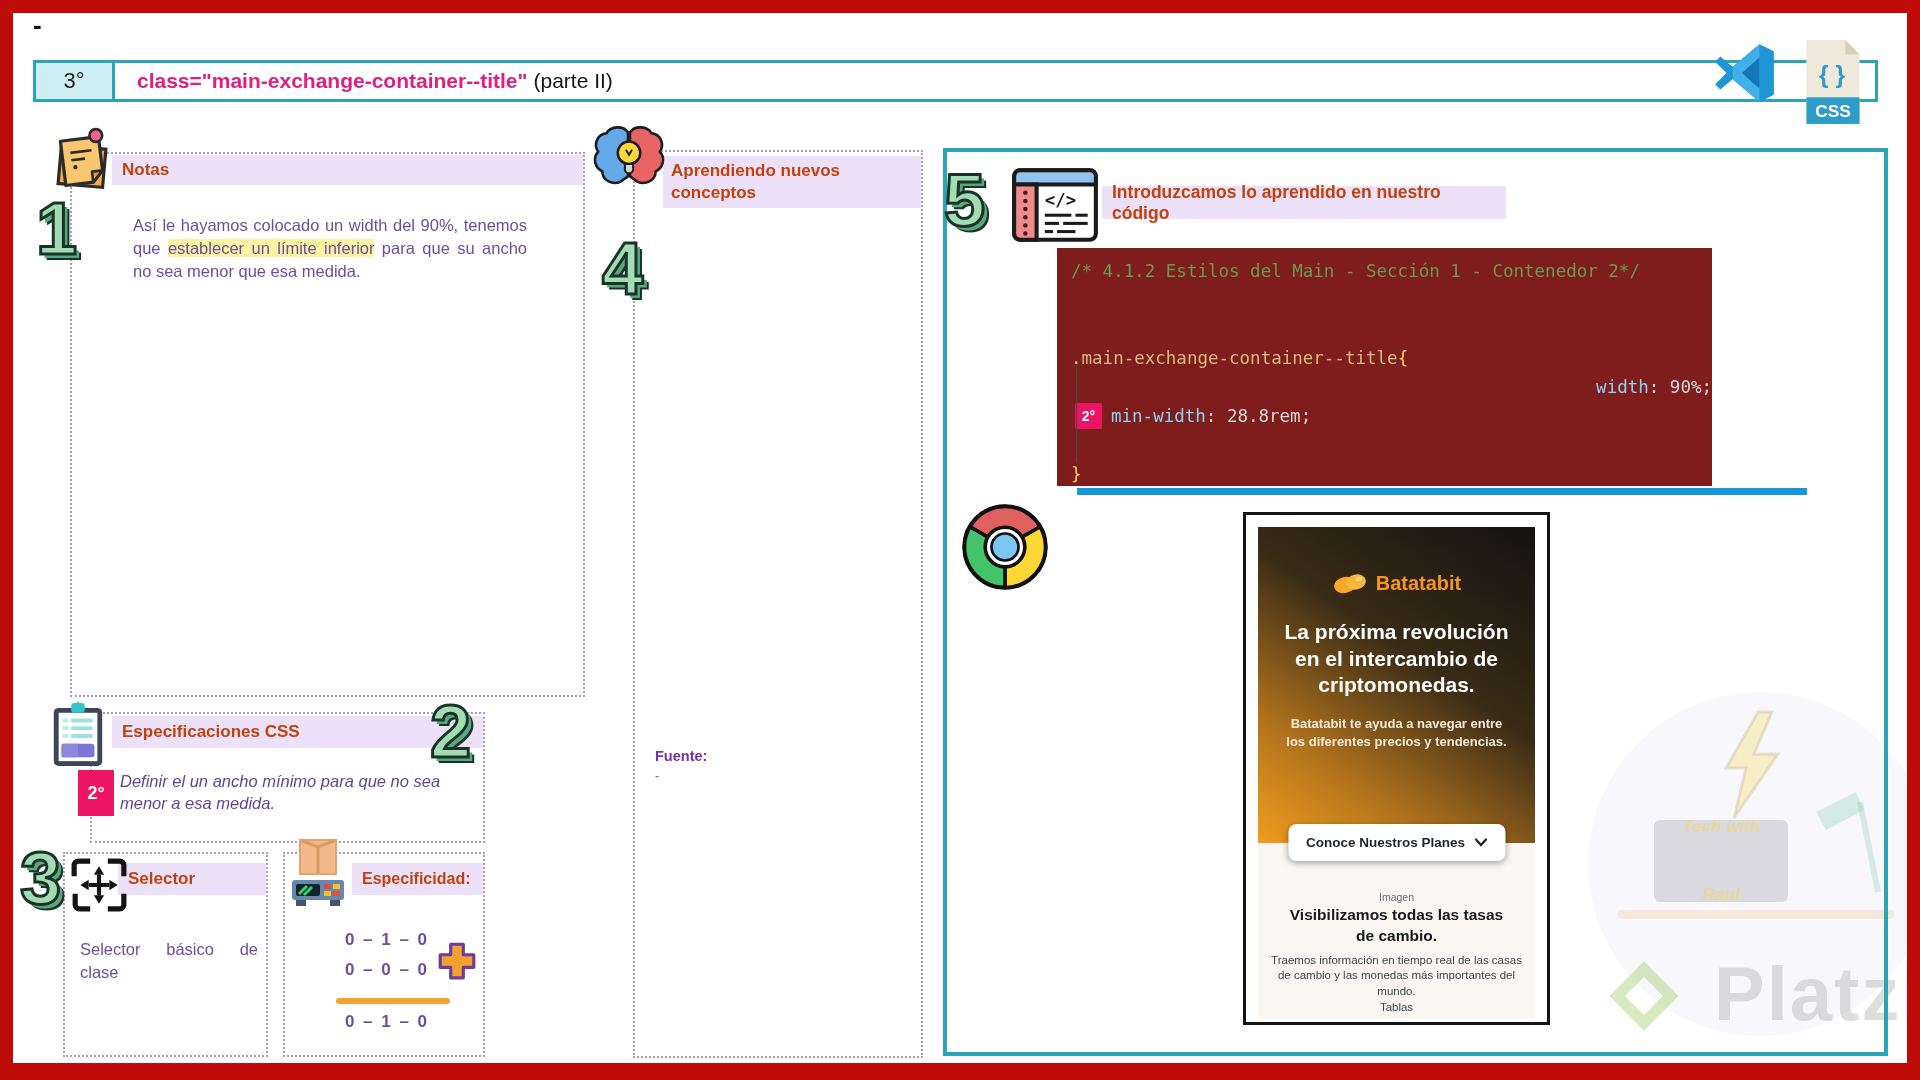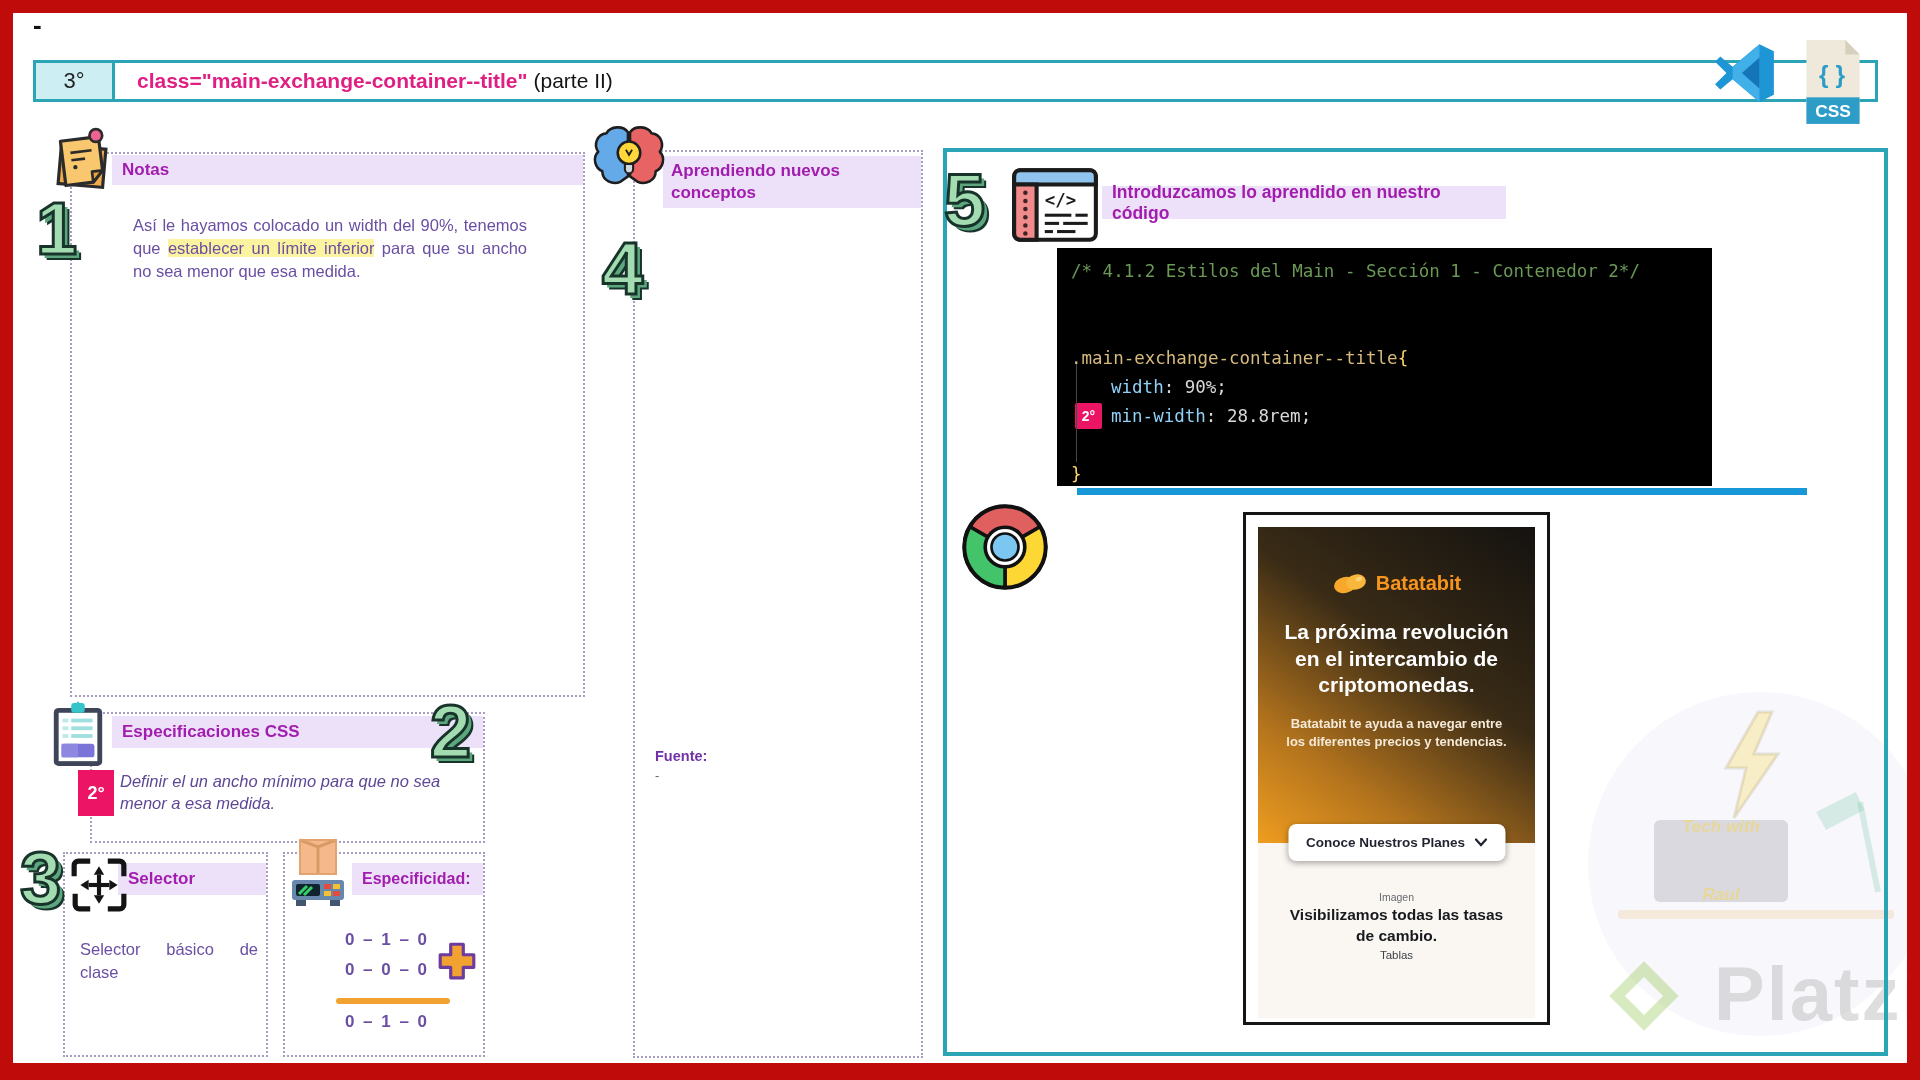--- a/index.html
+++ b/index.html
@@ -16,35 +16,35 @@
           font-size:22px;color:#222;}
   .header-title{flex:1;display:flex;align-items:center;padding-left:16px;font-size:21px;color:#141414;white-space:nowrap;overflow:hidden;}
   .title-code{color:#e01f83;font-weight:bold;margin:0 6px;}
 
   
   .bignum{position:absolute;font-size:74px;font-weight:900;line-height:1;color:#a3dcb0;
           -webkit-text-stroke:3px #17332a;text-shadow:4px 4px 0 #5da77f,6px 6px 0 #17332a;z-index:6;}
 
   
   .dbox{position:absolute;border:2px dotted #a89cc0;box-sizing:border-box;background:transparent;}
-  .band{position:absolute;background:#ece1f8;color:#a21caf;font-weight:bold;font-size:17px;
+  .band{position:absolute;background:#ece1f8;color:#c2410c;font-weight:bold;font-size:17px;
         display:flex;align-items:center;padding:0 10px;box-sizing:border-box;}
   .ptext{position:absolute;color:#6a4fa3;font-size:16.5px;text-align:justify;line-height:1.38;}
   .hl{background:#fbf3a0;}
   .itext{position:absolute;color:#5e4796;font-size:16.5px;font-style:italic;line-height:1.35;}
 
   .badge{background:#ec1464;color:#fff;font-weight:bold;display:flex;align-items:center;justify-content:center;
          font-family:"Liberation Sans",sans-serif;}
 
   
   .spec-row{position:absolute;width:150px;text-align:center;font-weight:bold;color:#6a4fa3;font-size:17px;letter-spacing:2px;}
   .spec-rule{position:absolute;background:#f2a230;border-radius:3px;}
 
   
-  .codeblock{position:absolute;left:1057px;top:248px;width:655px;height:238px;background:#000000;
+  .codeblock{position:absolute;left:1057px;top:248px;width:655px;height:238px;background:#7f1d1d;
              font-family:"DejaVu Sans Mono",monospace;font-size:17.5px;color:#d9d9d9;
              padding:8px 0 0 14px;box-sizing:border-box;z-index:3;}
   .cl{height:29px;display:flex;align-items:center;white-space:pre;}
   .c-comment{color:#6a9955;} .c-sel{color:#d7ba7d;} .c-brace{color:#ffd766;}
   .c-prop{color:#8fd0f5;} .c-val{color:#d9d9d9;}
   .code-badge{width:27px;height:26px;font-size:14px;margin:0 9px 0 4px;border-radius:2px;}
   .indent-guide{position:absolute;left:1076px;top:364px;width:1px;height:98px;background:#484848;z-index:4;}
 
   .divider-blue{position:absolute;left:1077px;top:488px;width:730px;height:7px;background:#1698d8;z-index:3;}
 
@@ -268,21 +268,21 @@
   </svg>
   <div class="band" style="left:1102px;top:186px;width:404px;height:33px;font-size:17.5px;z-index:3;">
     <span>Introduzcamos lo aprendido en nuestro código</span>
   </div>
 
   <div class="codeblock">
     <div class="cl c-comment">/* 4.1.2 Estilos del Main - Sección 1 - Contenedor 2*/</div>
     <div class="cl"></div>
     <div class="cl"></div>
     <div class="cl"><span class="c-sel">.main-exchange-container--title</span><span class="c-brace">{</span></div>
-    <div class="cl" style="padding-left:40px;"><span class="c-prop">width</span><span class="c-val">: 90%;</span></div>
+    <div class="cl" style="padding-left:40px;justify-content:flex-end;"><span class="c-prop">width</span><span class="c-val">: 90%;</span></div>
     <div class="cl"><span class="badge code-badge">2°</span><span class="c-prop">min-width</span><span class="c-val">: 28.8rem;</span></div>
     <div class="cl"></div>
     <div class="cl c-brace">}</div>
   </div>
   <div class="indent-guide"></div>
 
   <div class="divider-blue"></div>
 
   <svg class="icon" style="left:960px;top:502px;z-index:3;" width="90" height="90" viewBox="0 0 100 100">
     <circle cx="50" cy="50" r="45" fill="#ffffff" stroke="#111" stroke-width="5"></circle>
@@ -308,18 +308,19 @@
       <button class="cta-btn">
         <span>Conoce Nuestros Planes</span>
         <svg width="13" height="9" viewBox="0 0 13 9">
           <polyline points="1.5,1.5 6.5,7 11.5,1.5" stroke="#1f2330" stroke-width="2.2" fill="none" stroke-linecap="round"></polyline>
         </svg>
       </button>
     </div>
     <div class="light">
       <div class="img-label">Imagen</div>
       <div class="sec-title">Visibilizamos todas las tasas de cambio.</div>
+      <div class="sec-text">Traemos información en tiempo real de las casas de cambio y las monedas más importantes del mundo.</div>
       <div class="tablas">Tablas</div>
     </div>
   </div>
 
   <div class="frame"></div>
 </div>
 
 </body></html>

